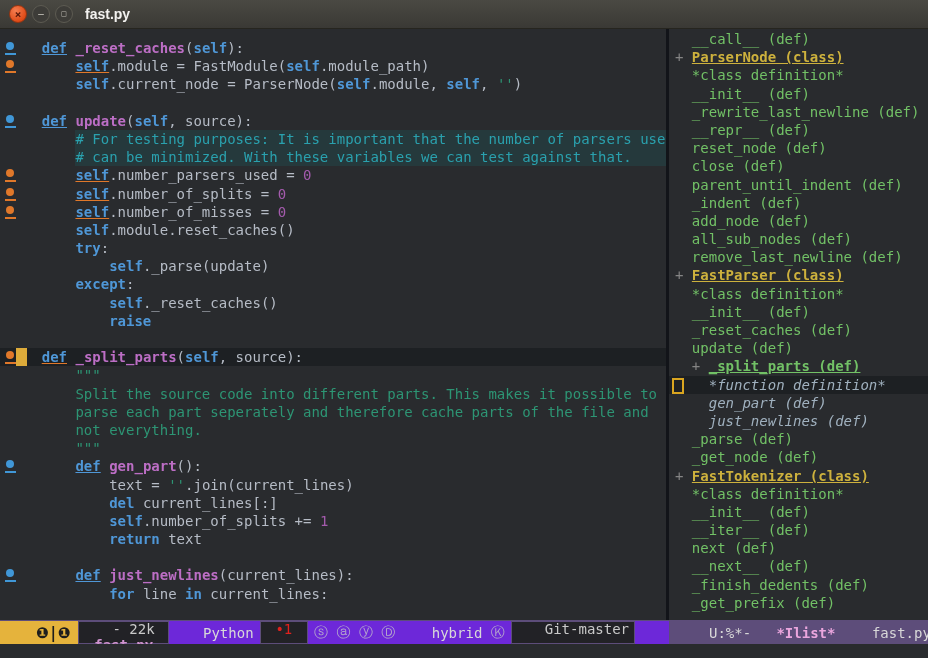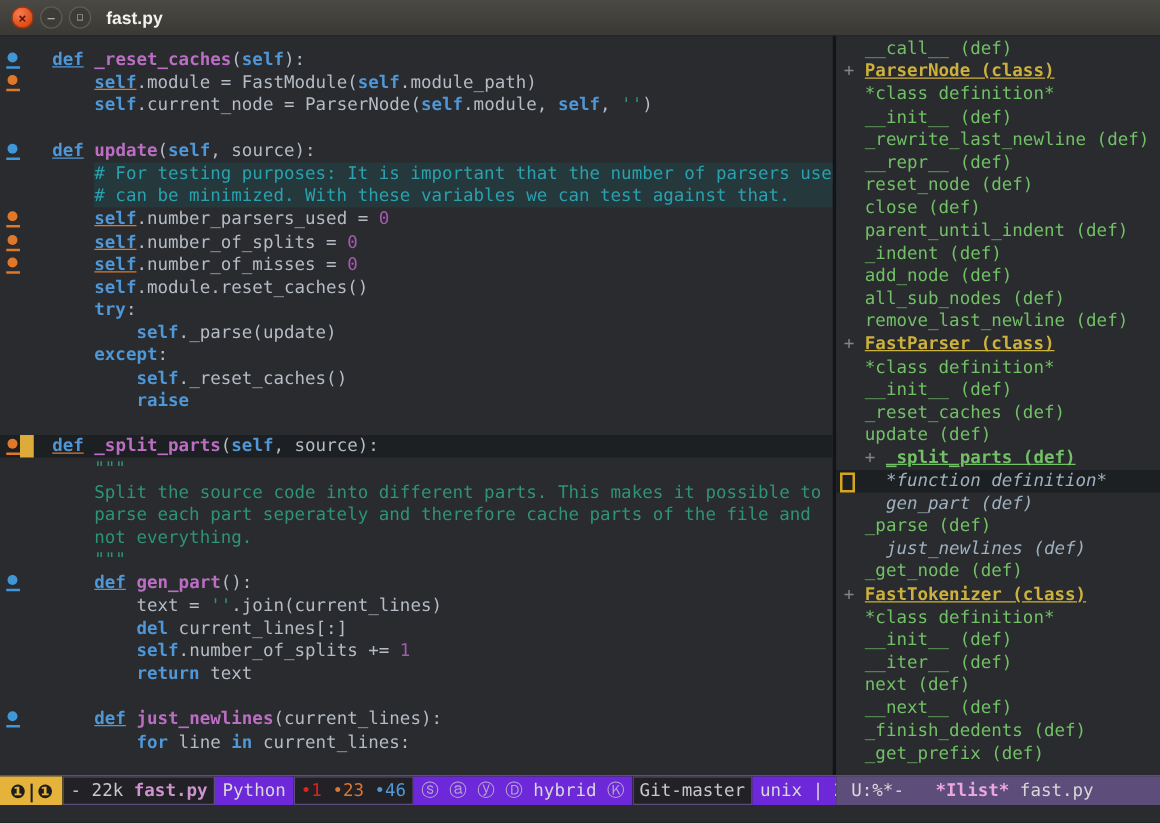--- a/index.html
+++ b/index.html
@@ -51,26 +51,26 @@
   .s-sub{color:#a0b1bf;font-style:italic;}
   .scursor{position:absolute;left:3px;top:2px;width:8px;height:12px;border:2px solid #d9a520;}
   
   .modeline{height:24px;flex:0 0 24px;display:flex;font-size:14px;background:#222226;
             border-top:1px solid #5d4d7a;box-sizing:border-box;
             font-family:"DejaVu Sans Mono","DejaVu Sans",monospace;}
   .ml-left{width:669px;flex:0 0 669px;display:flex;overflow:hidden;}
   .seg{display:flex;align-items:center;padding:0 6px;height:100%;box-sizing:border-box;
        white-space:pre;flex:0 0 auto;}
   .seg.gold{background:#e5b33c;color:#1d1d1d;font-weight:bold;font-size:15px;padding:0 8px;}
-  .seg.dark{background:#222226;box-shadow:inset 0 0 0 1px #5d4d7a;color:#c9c9c9;}
+  .seg.dark{background:#222226;box-shadow:inset 0 0 0 1px #5d4d7a;color:#c9c9c9;flex-direction:column;}
   .seg.purple{background:#6d28d9;color:#d8d8d8;}
   .seg.fill{flex:1;}
   .ml-right{flex:1;background:#5d4d7a;display:flex;align-items:center;padding-left:12px;
             white-space:pre;color:#d8d8d8;overflow:hidden;}
-  .mp-p{color:inherit;}
+  .mp-p{color:inherit;margin-left:28px;}
   .mp-pink{color:#cf93cf;font-weight:bold;}
   .mp-pinkb{color:#eba6de;font-weight:bold;}
   .mp-red{color:#e0211d;}
   .mp-orange{color:#dc752f;}
   .mp-blue{color:#4f97d7;}
   .mp-dim{color:#b4a6cc;}
   
   .echo{height:14px;flex:0 0 14px;background:#292b2e;}
 </style>
 </head>
@@ -135,22 +135,22 @@
         <div class="srow"><span class="s-plus">  </span><span class="s-d">all_sub_nodes (def)</span></div>
         <div class="srow"><span class="s-plus">  </span><span class="s-d">remove_last_newline (def)</span></div>
         <div class="srow"><span class="s-plus">+ </span><span class="s-c">FastParser (class)</span></div>
         <div class="srow"><span class="s-plus">  </span><span class="s-d">*class definition*</span></div>
         <div class="srow"><span class="s-plus">  </span><span class="s-d">__init__ (def)</span></div>
         <div class="srow"><span class="s-plus">  </span><span class="s-d">_reset_caches (def)</span></div>
         <div class="srow"><span class="s-plus">  </span><span class="s-d">update (def)</span></div>
         <div class="srow"><span class="s-plus">  + </span><span class="s-db">_split_parts (def)</span></div>
         <div class="srow hl"><span class="scursor"></span><span class="s-plus">    </span><span class="s-sub">*function definition*</span></div>
         <div class="srow"><span class="s-plus">    </span><span class="s-sub">gen_part (def)</span></div>
+        <div class="srow"><span class="s-plus">    </span><span class="s-sub">just_newlines (def)</span></div>
         <div class="srow"><span class="s-plus">  </span><span class="s-d">_parse (def)</span></div>
-        <div class="srow"><span class="s-plus">    </span><span class="s-sub">just_newlines (def)</span></div>
         <div class="srow"><span class="s-plus">  </span><span class="s-d">_get_node (def)</span></div>
         <div class="srow"><span class="s-plus">+ </span><span class="s-c">FastTokenizer (class)</span></div>
         <div class="srow"><span class="s-plus">  </span><span class="s-d">*class definition*</span></div>
         <div class="srow"><span class="s-plus">  </span><span class="s-d">__init__ (def)</span></div>
         <div class="srow"><span class="s-plus">  </span><span class="s-d">__iter__ (def)</span></div>
         <div class="srow"><span class="s-plus">  </span><span class="s-d">next (def)</span></div>
         <div class="srow"><span class="s-plus">  </span><span class="s-d">__next__ (def)</span></div>
         <div class="srow"><span class="s-plus">  </span><span class="s-d">_finish_dedents (def)</span></div>
         <div class="srow"><span class="s-plus">  </span><span class="s-d">_get_prefix (def)</span></div>
       </div>

